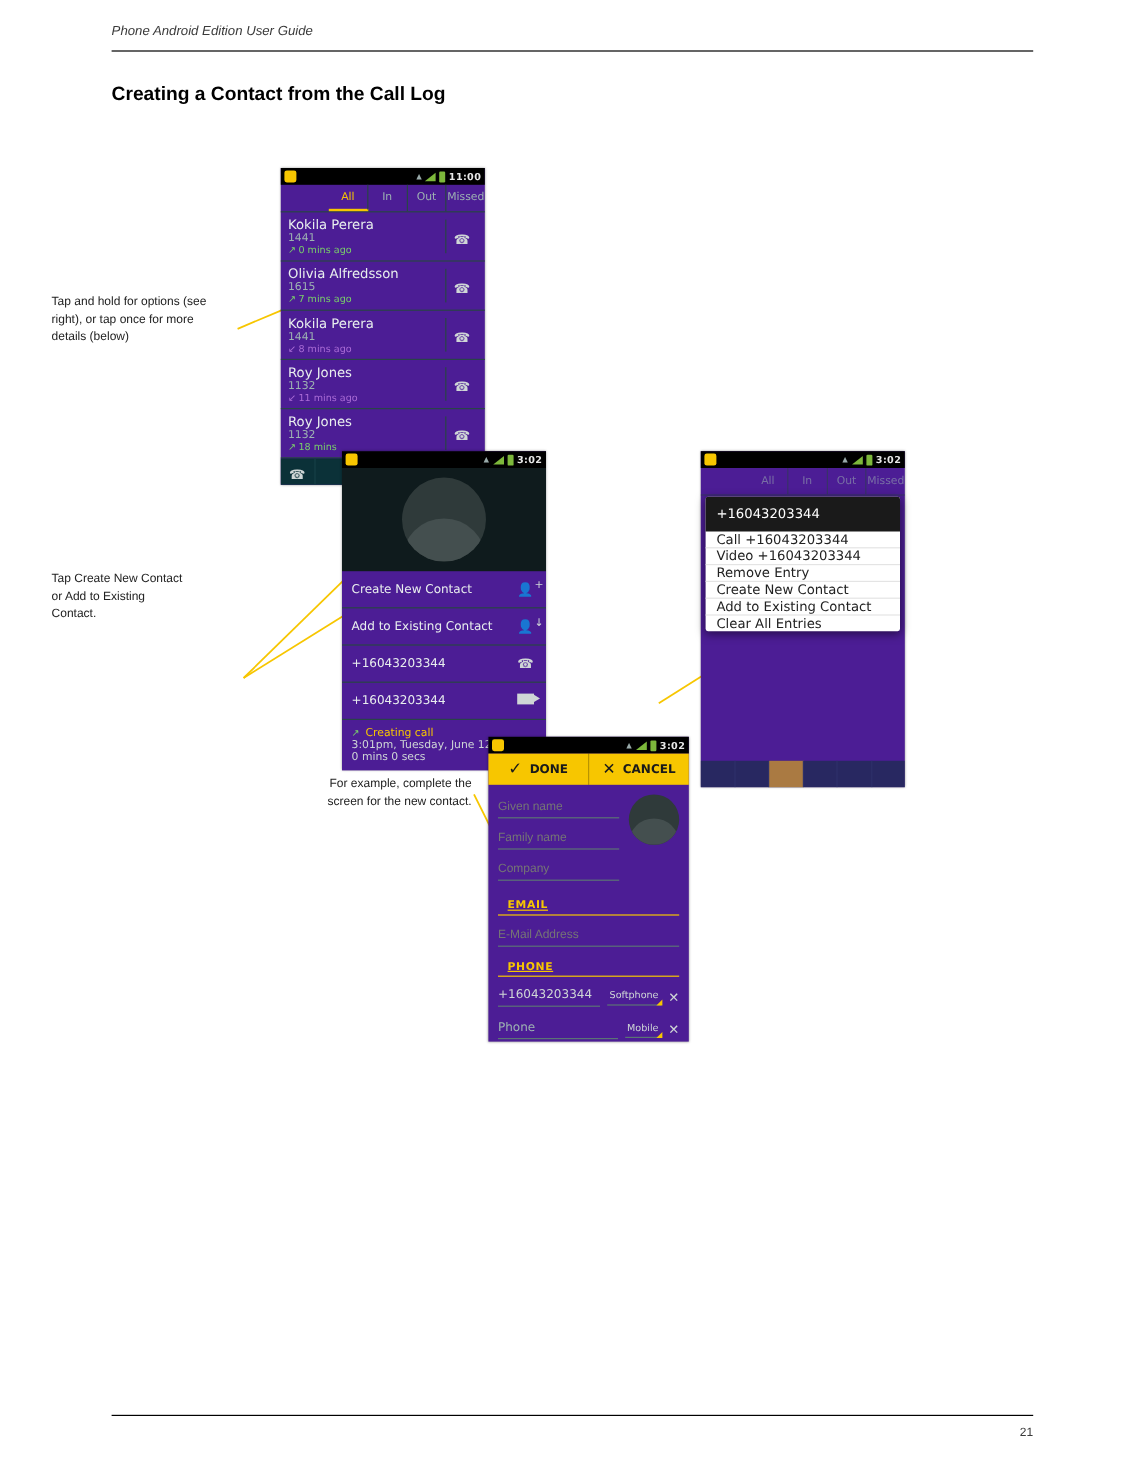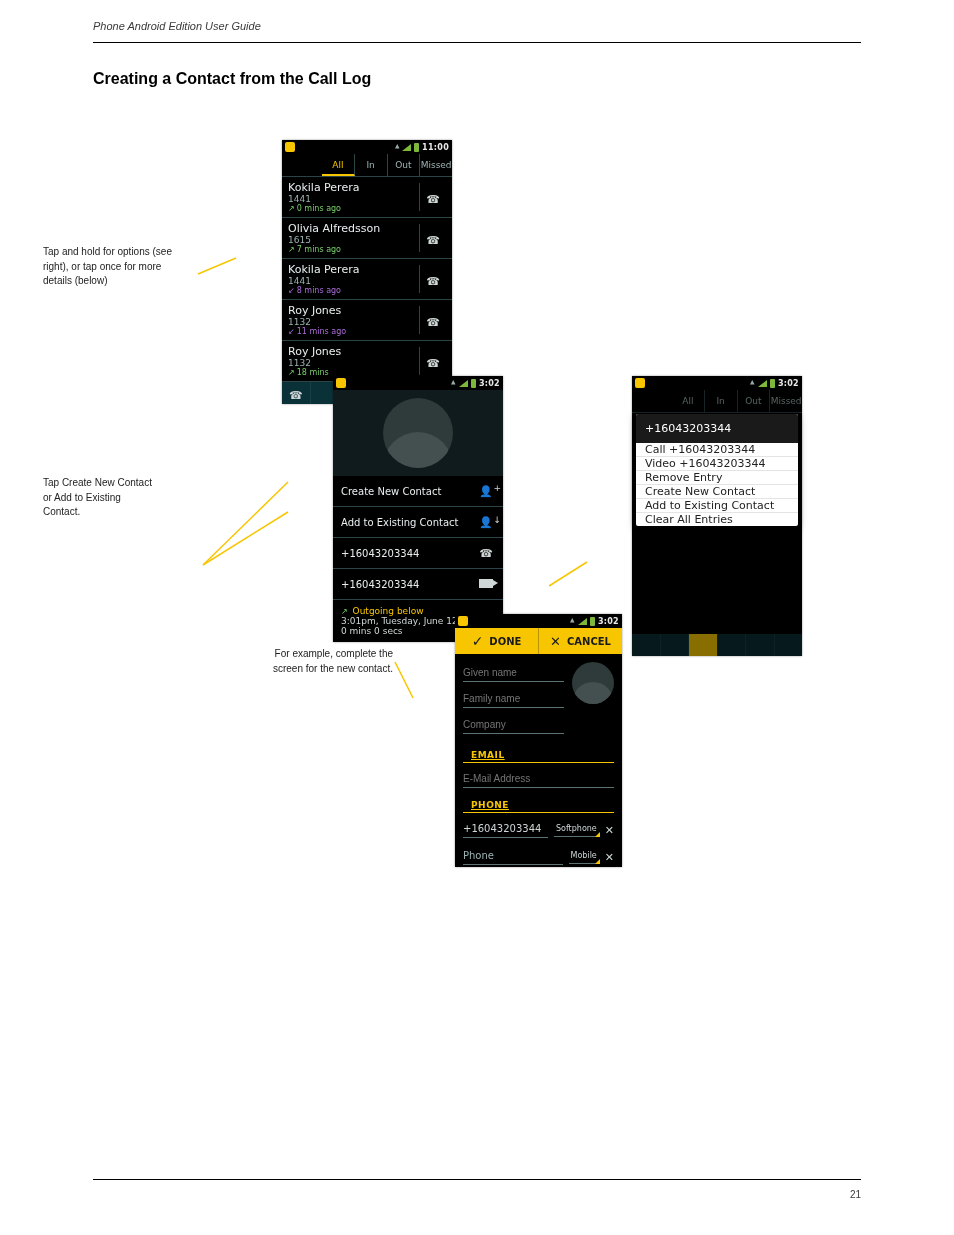--- a/index.html
+++ b/index.html
@@ -49,25 +49,24 @@
   }
   .footer-left { position: absolute; left: 0; bottom: 35px; font-size: 10px; color: #7a7a7a; }
   .footer-right { position: absolute; right: 0; bottom: 35px; font-size: 10px; color: #3a3a3a; }
 
   .title { position: absolute; left: 0; top: 70px; font-size: 16px; font-weight: bold; text-align: right; }
   .annot { position: absolute; font-size: 11px; line-height: 1.45; color: #222; }
 
   
   .phone {
     position: absolute;
-    background: #000000;
+    background: #4c1d95;
     color: #cfd6d6;
     font-family: "DejaVu Sans", Arial, sans-serif;
     box-shadow: 0 0 2px rgba(0,0,0,.4);
-    margin-left: 48px;
   }
   .statusbar {
     height: 14px;
     background: #000;
     display: flex;
     align-items: center;
     justify-content: space-between;
     padding: 0 3px;
     font-size: 8px;
     color: #e8e8e8;
@@ -281,21 +280,21 @@
     </div>
     <div class="drow">
       <span>+16043203344</span>
       <span class="ico phone-ico"></span>
     </div>
     <div class="drow">
       <span>+16043203344</span>
       <span class="ico"><span class="video-ico"></span></span>
     </div>
     <div class="callinfo">
-      <div><span class="arr up">↗</span> <span class="lbl">Outgoing below</span></div>
+      <div><span class="arr up">↗</span> <span class="lbl">Creating call</span></div>
       <div>3:01pm, Tuesday, June 12, 2012</div>
       <div>0 mins 0 secs</div>
     </div>
   </div>
 
   <div class="phone" id="s3" style="left:314px; top:614px; width:167px;">
     <div class="statusbar">
       <span class="left">
           <span class="ico-app"></span>
         </span>

